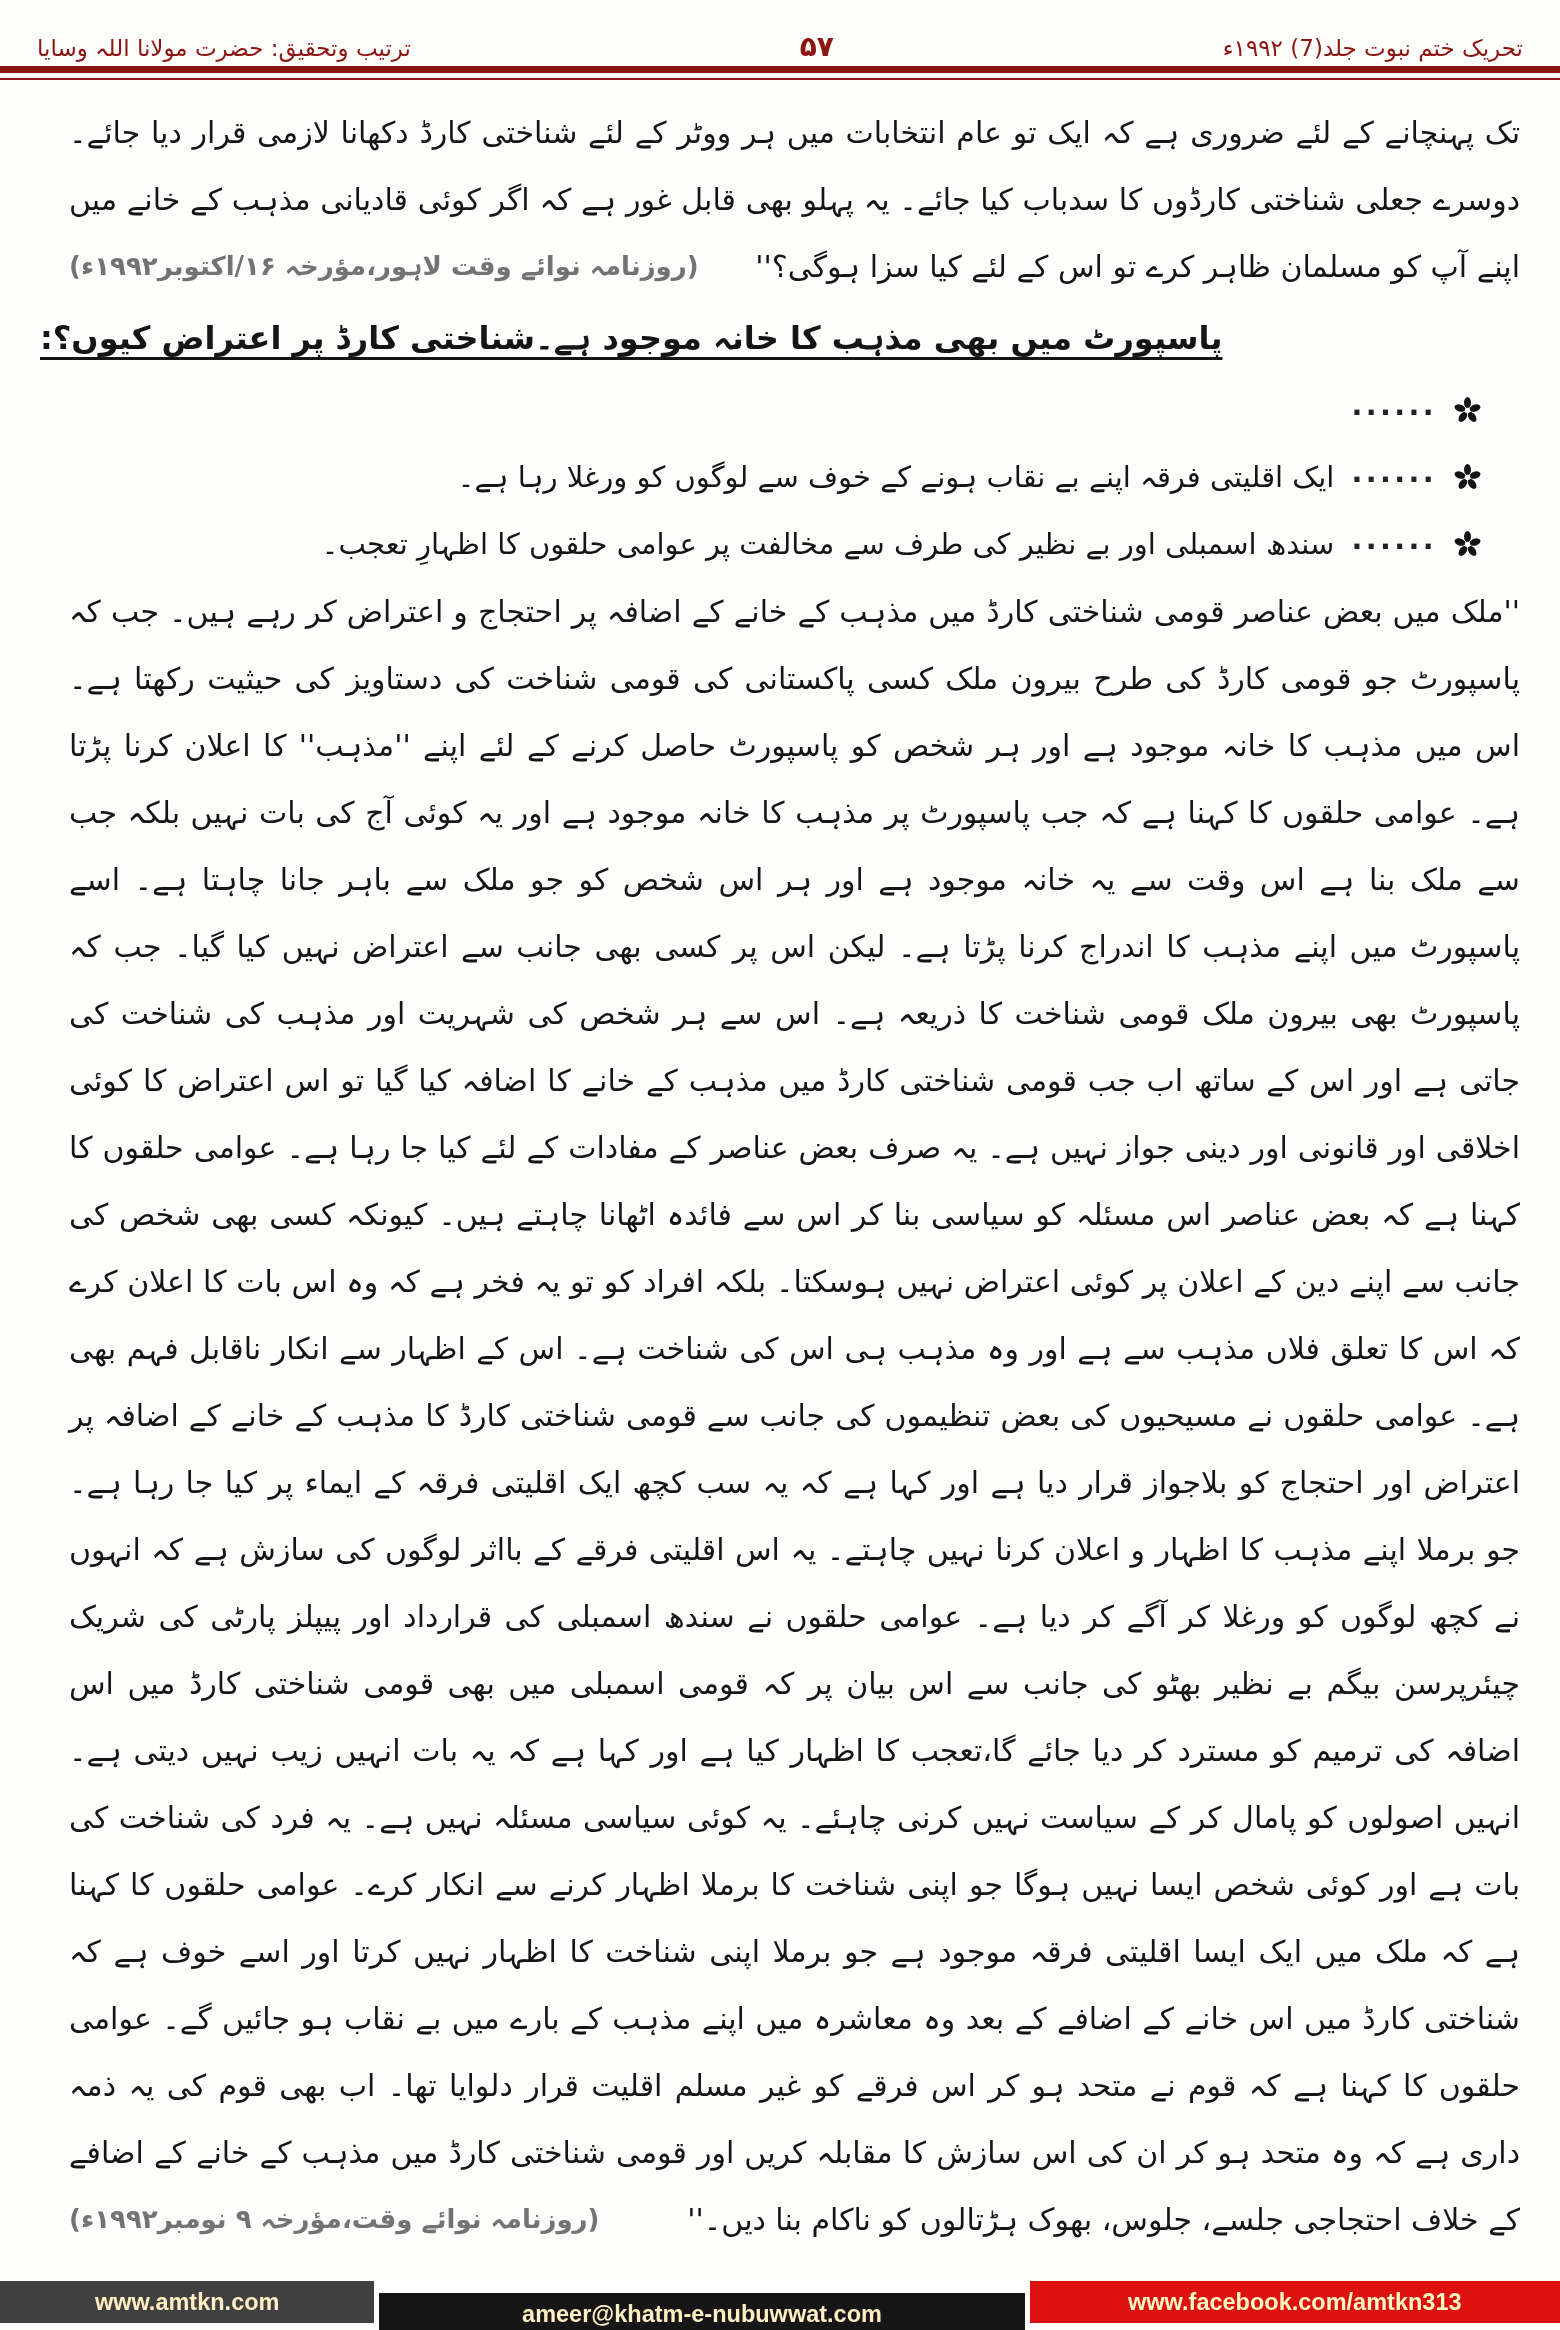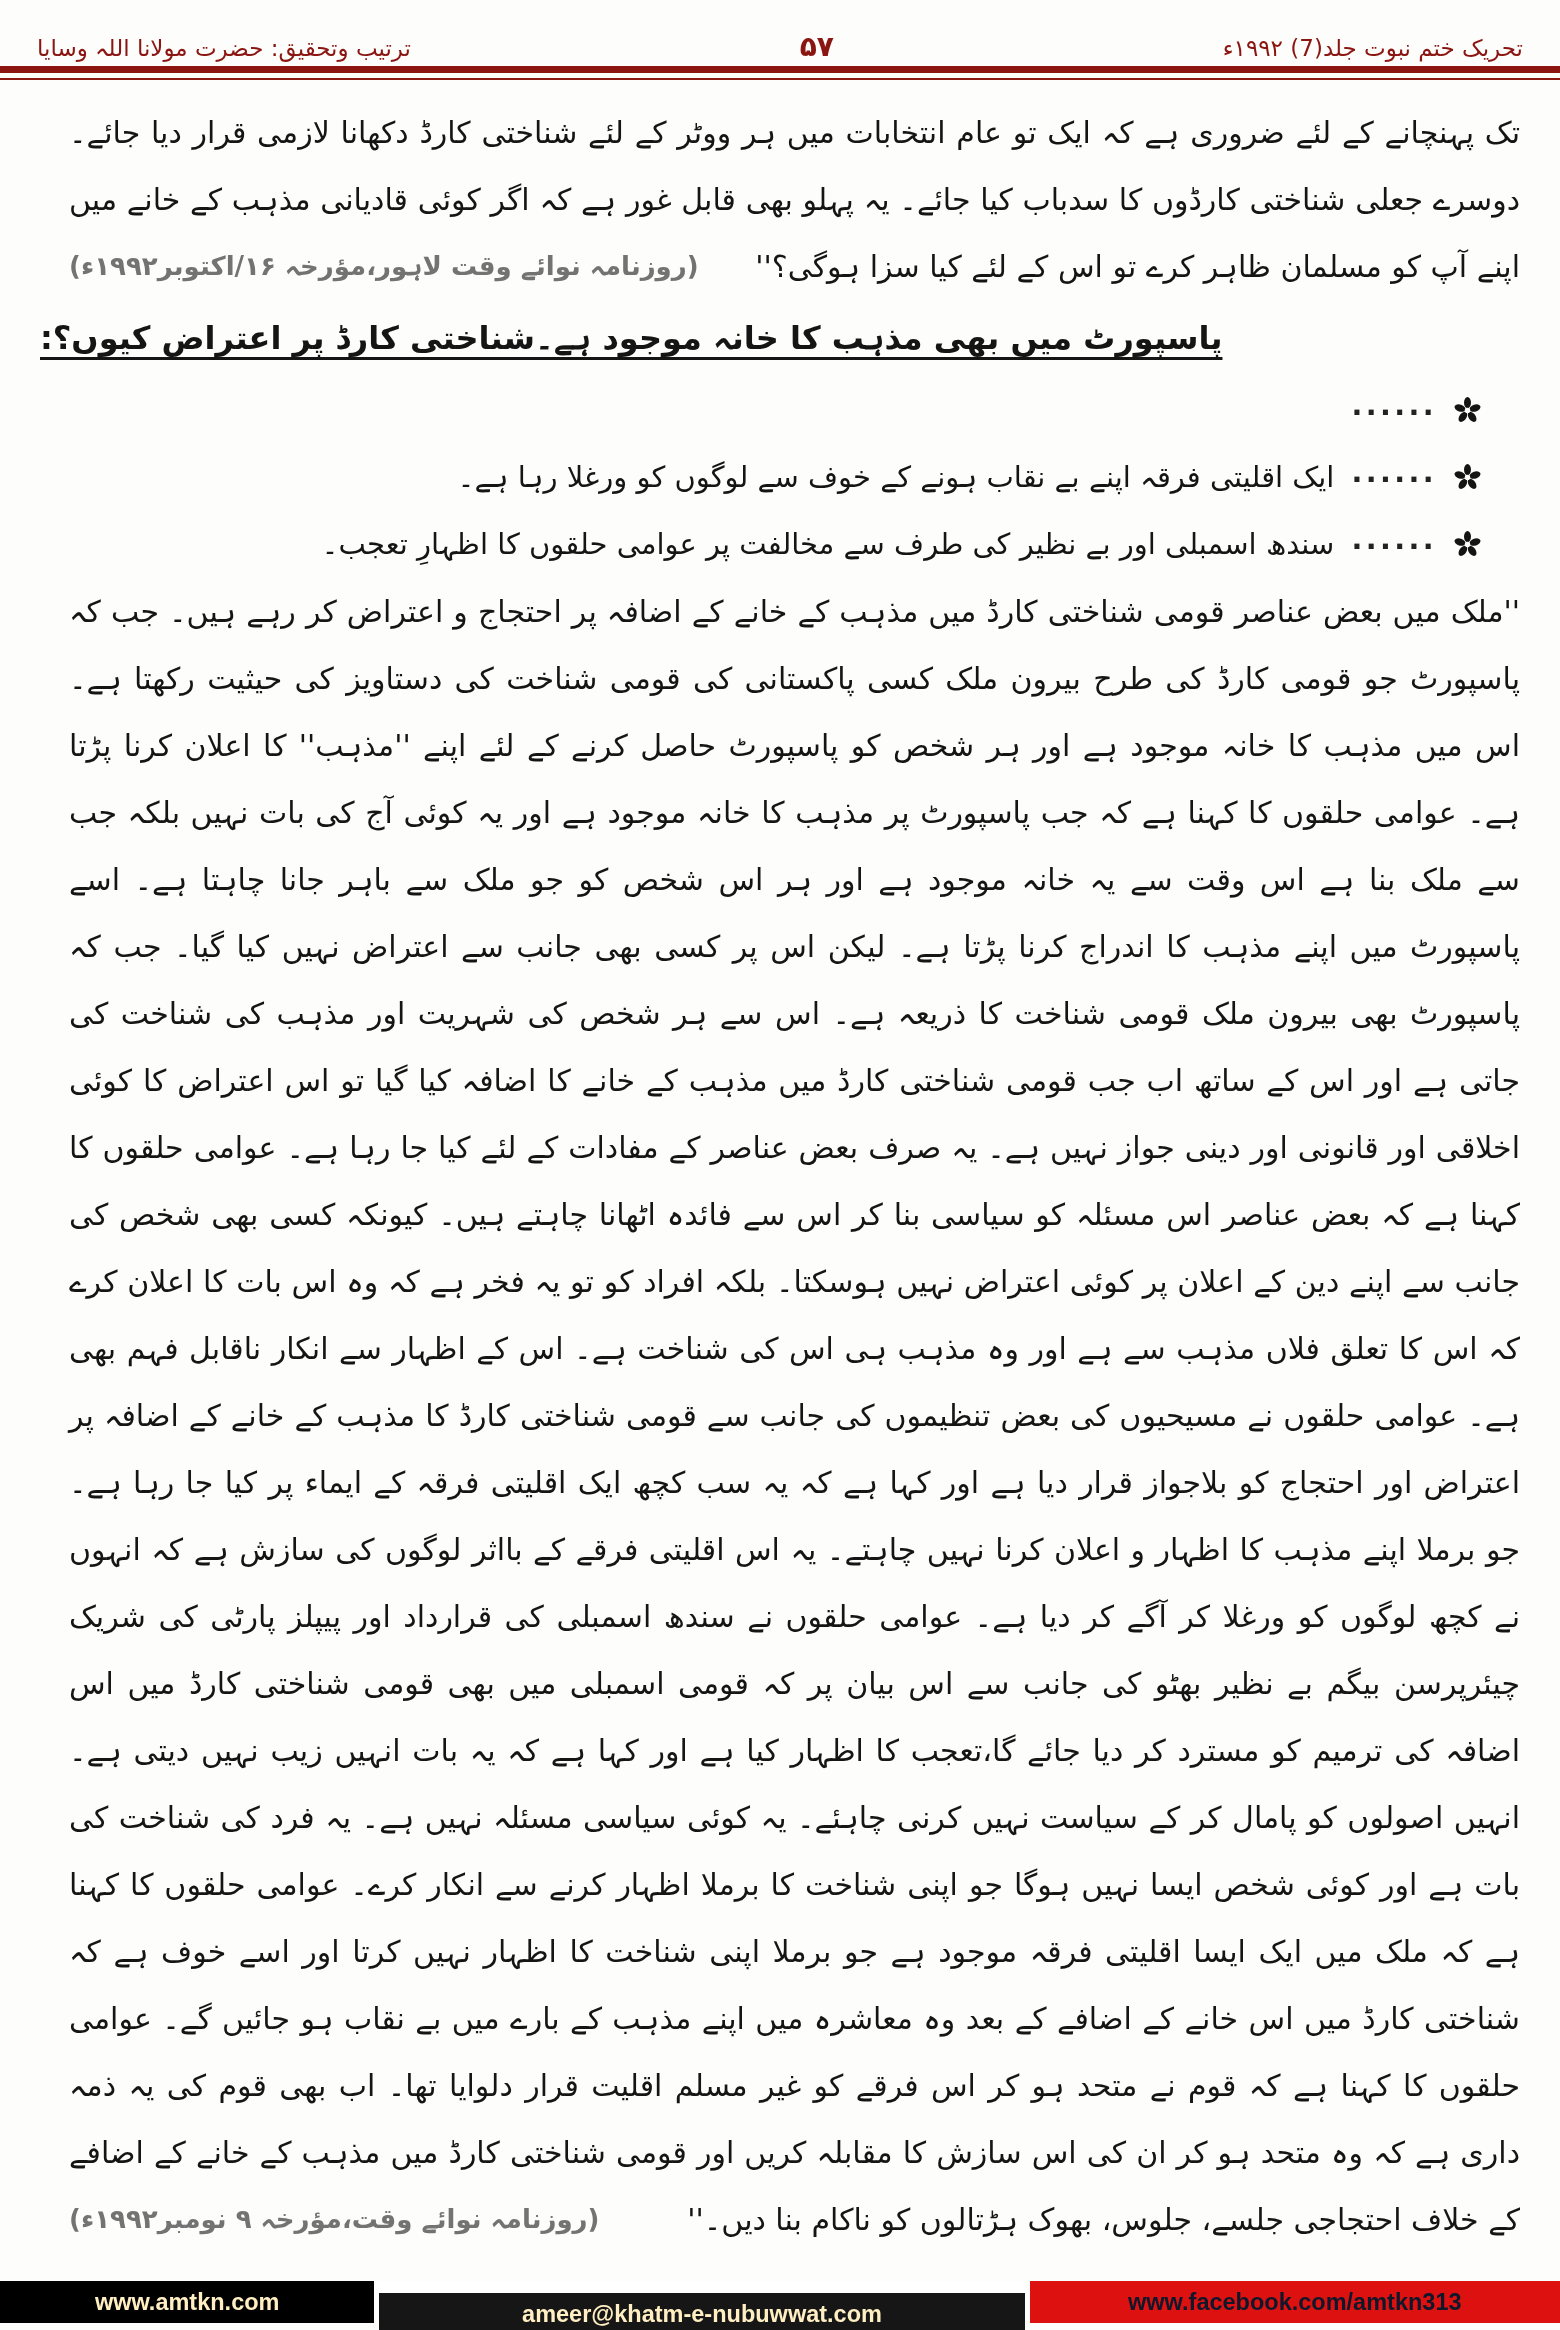--- a/index.html
+++ b/index.html
@@ -96,23 +96,23 @@
     font-family: "Liberation Sans", sans-serif;
     font-weight: bold;
     font-size: 23.5px;
   }
   .footer .cell {
     display: flex;
     align-items: center;
     justify-content: center;
     height: 100%;
   }
-  .footer .cell.amtkn   { flex: 0 0 24%; background: #000000; color: #ffefc2; }
+  .footer .cell.amtkn   { flex: 0 0 24%; background: #404040; color: #ffefc2; }
   .footer .cell.email   { flex: 1 1 auto; background: #161616; color: #ffefc2; margin-top: 12px; }
-  .footer .cell.facebook{ flex: 0 0 34%; background: #de1111; color: #0f172a; text-align: right; }
+  .footer .cell.facebook{ flex: 0 0 34%; background: #de1111; color: #fef9c3; text-align: right; }
 </style>
 </head>
 <body>
 
 <div class="page">
 
   <div class="header">
     <div class="side-title">تحریک ختم نبوت جلد(7) ۱۹۹۲ء</div>
     <div class="page-num">۵۷</div>
     <div class="side-title">ترتیب وتحقیق: حضرت مولانا اللہ وسایا</div>

